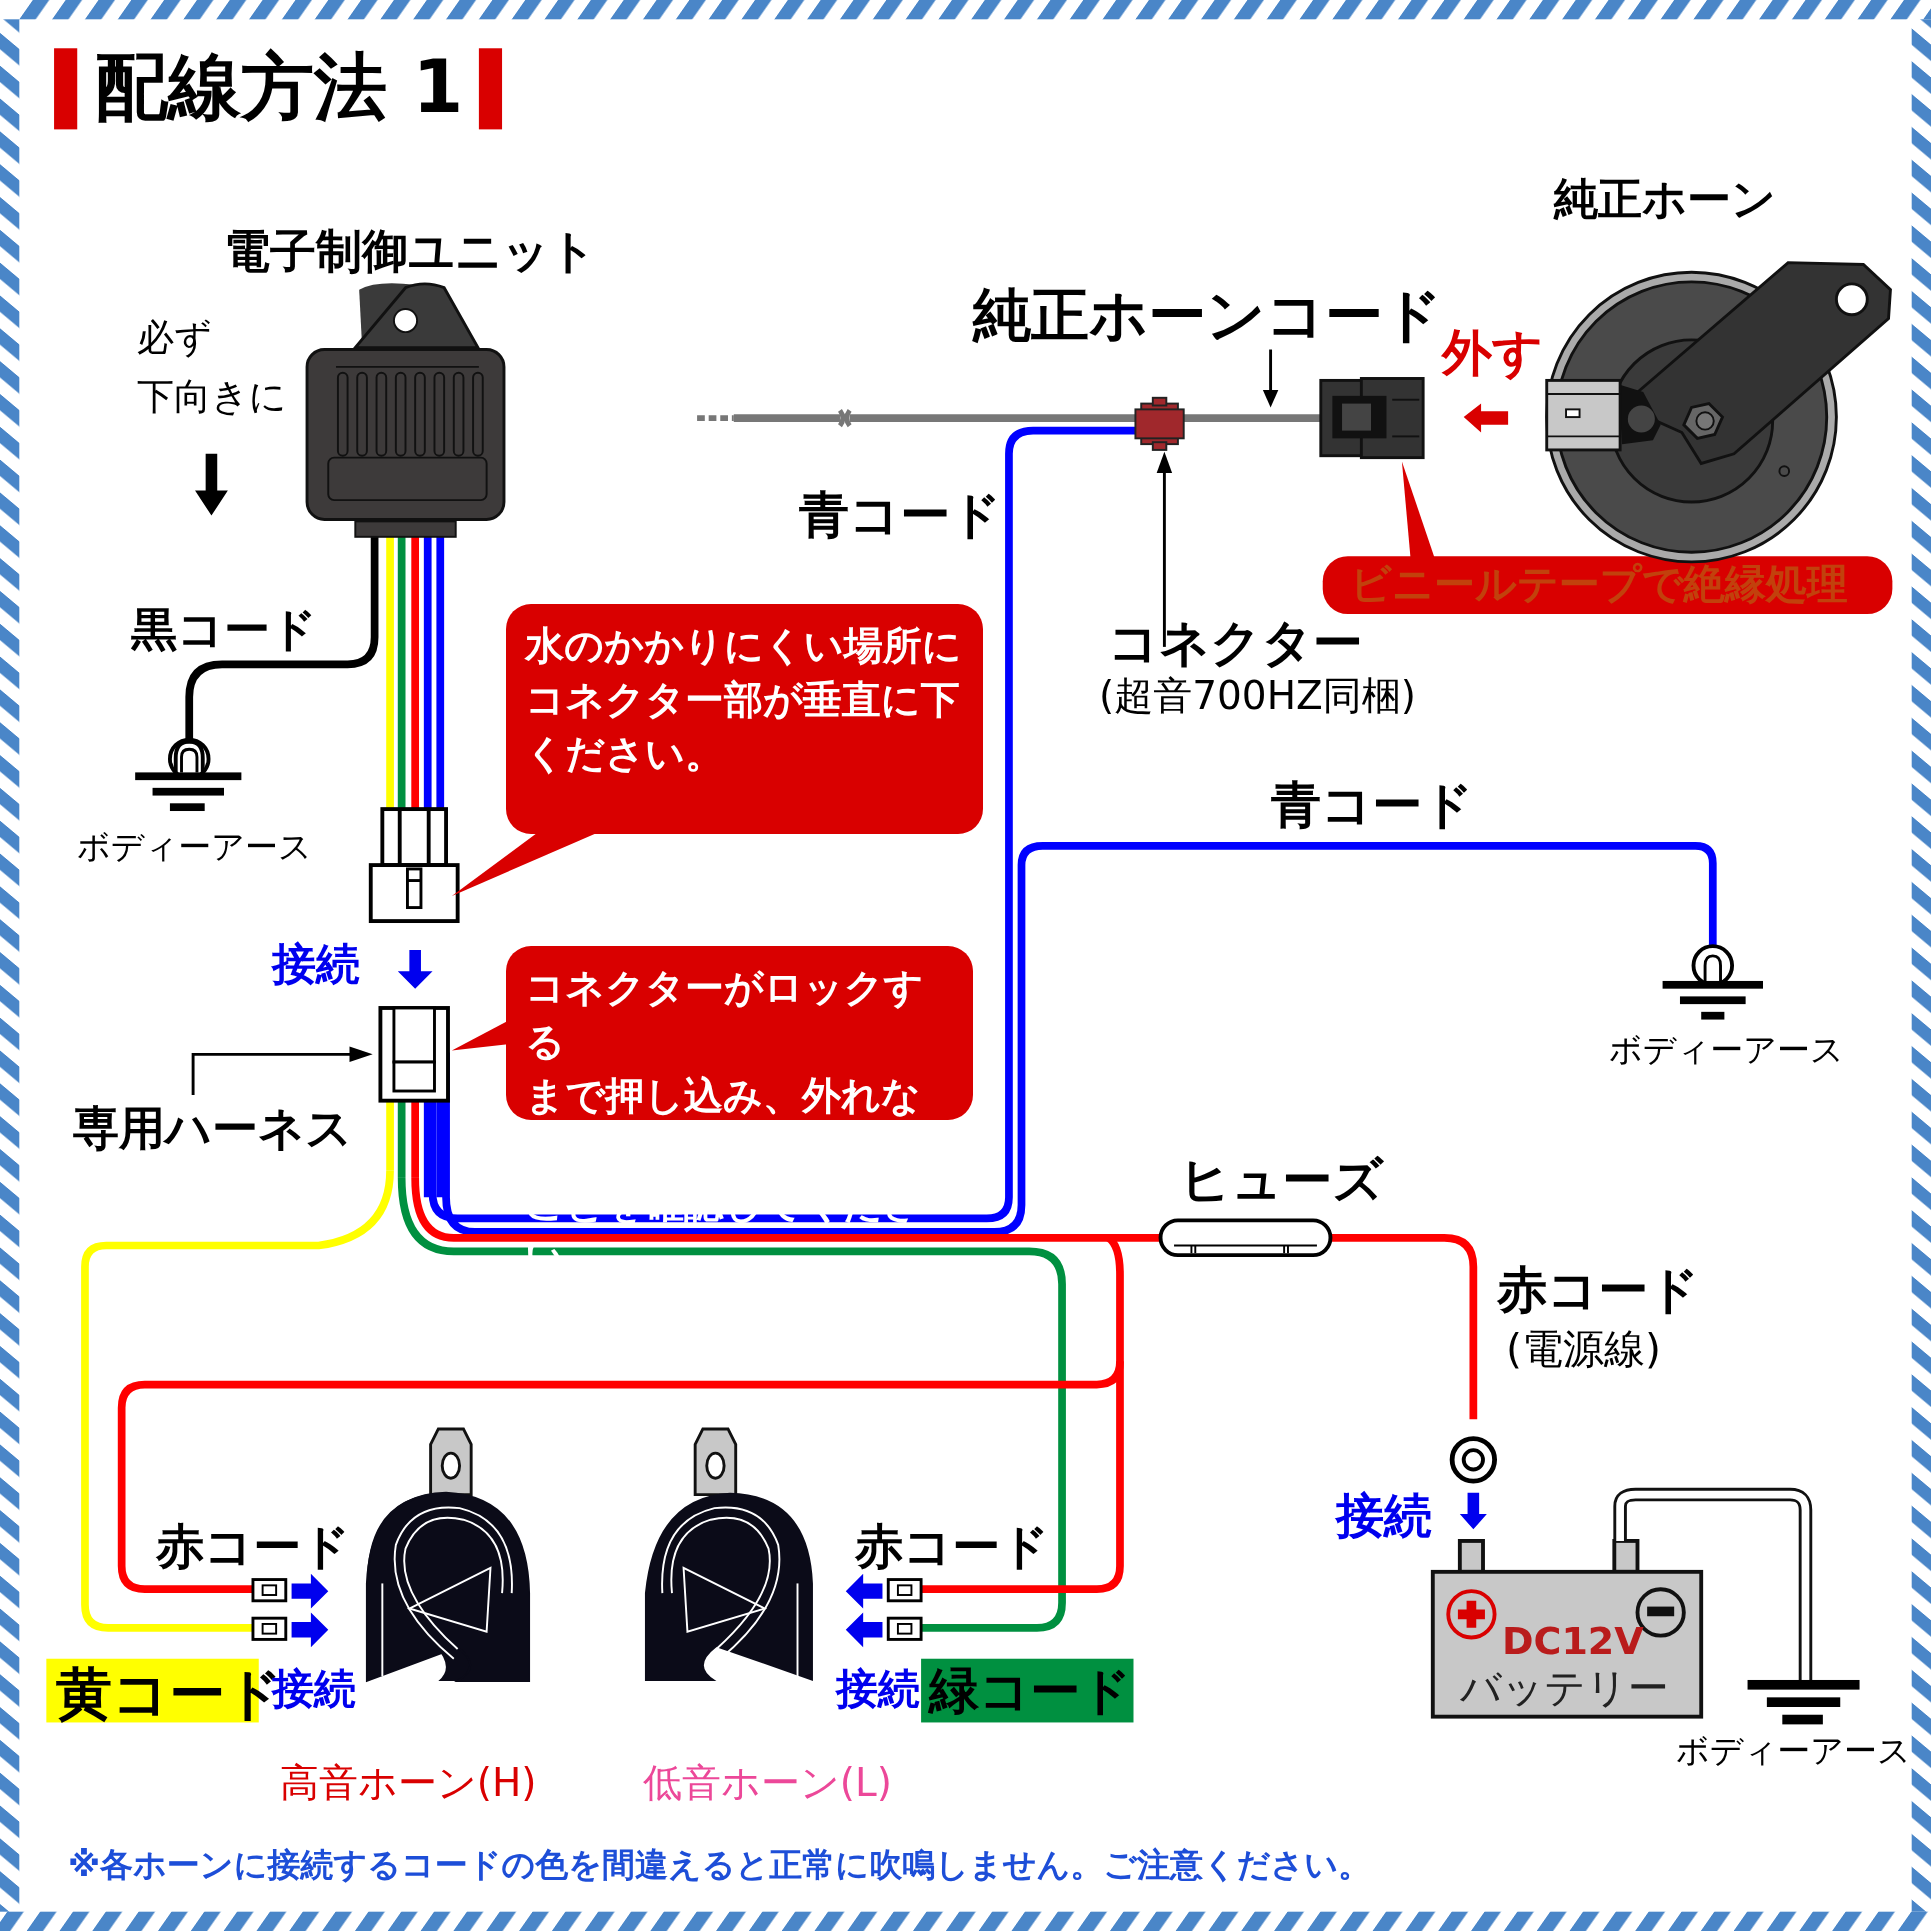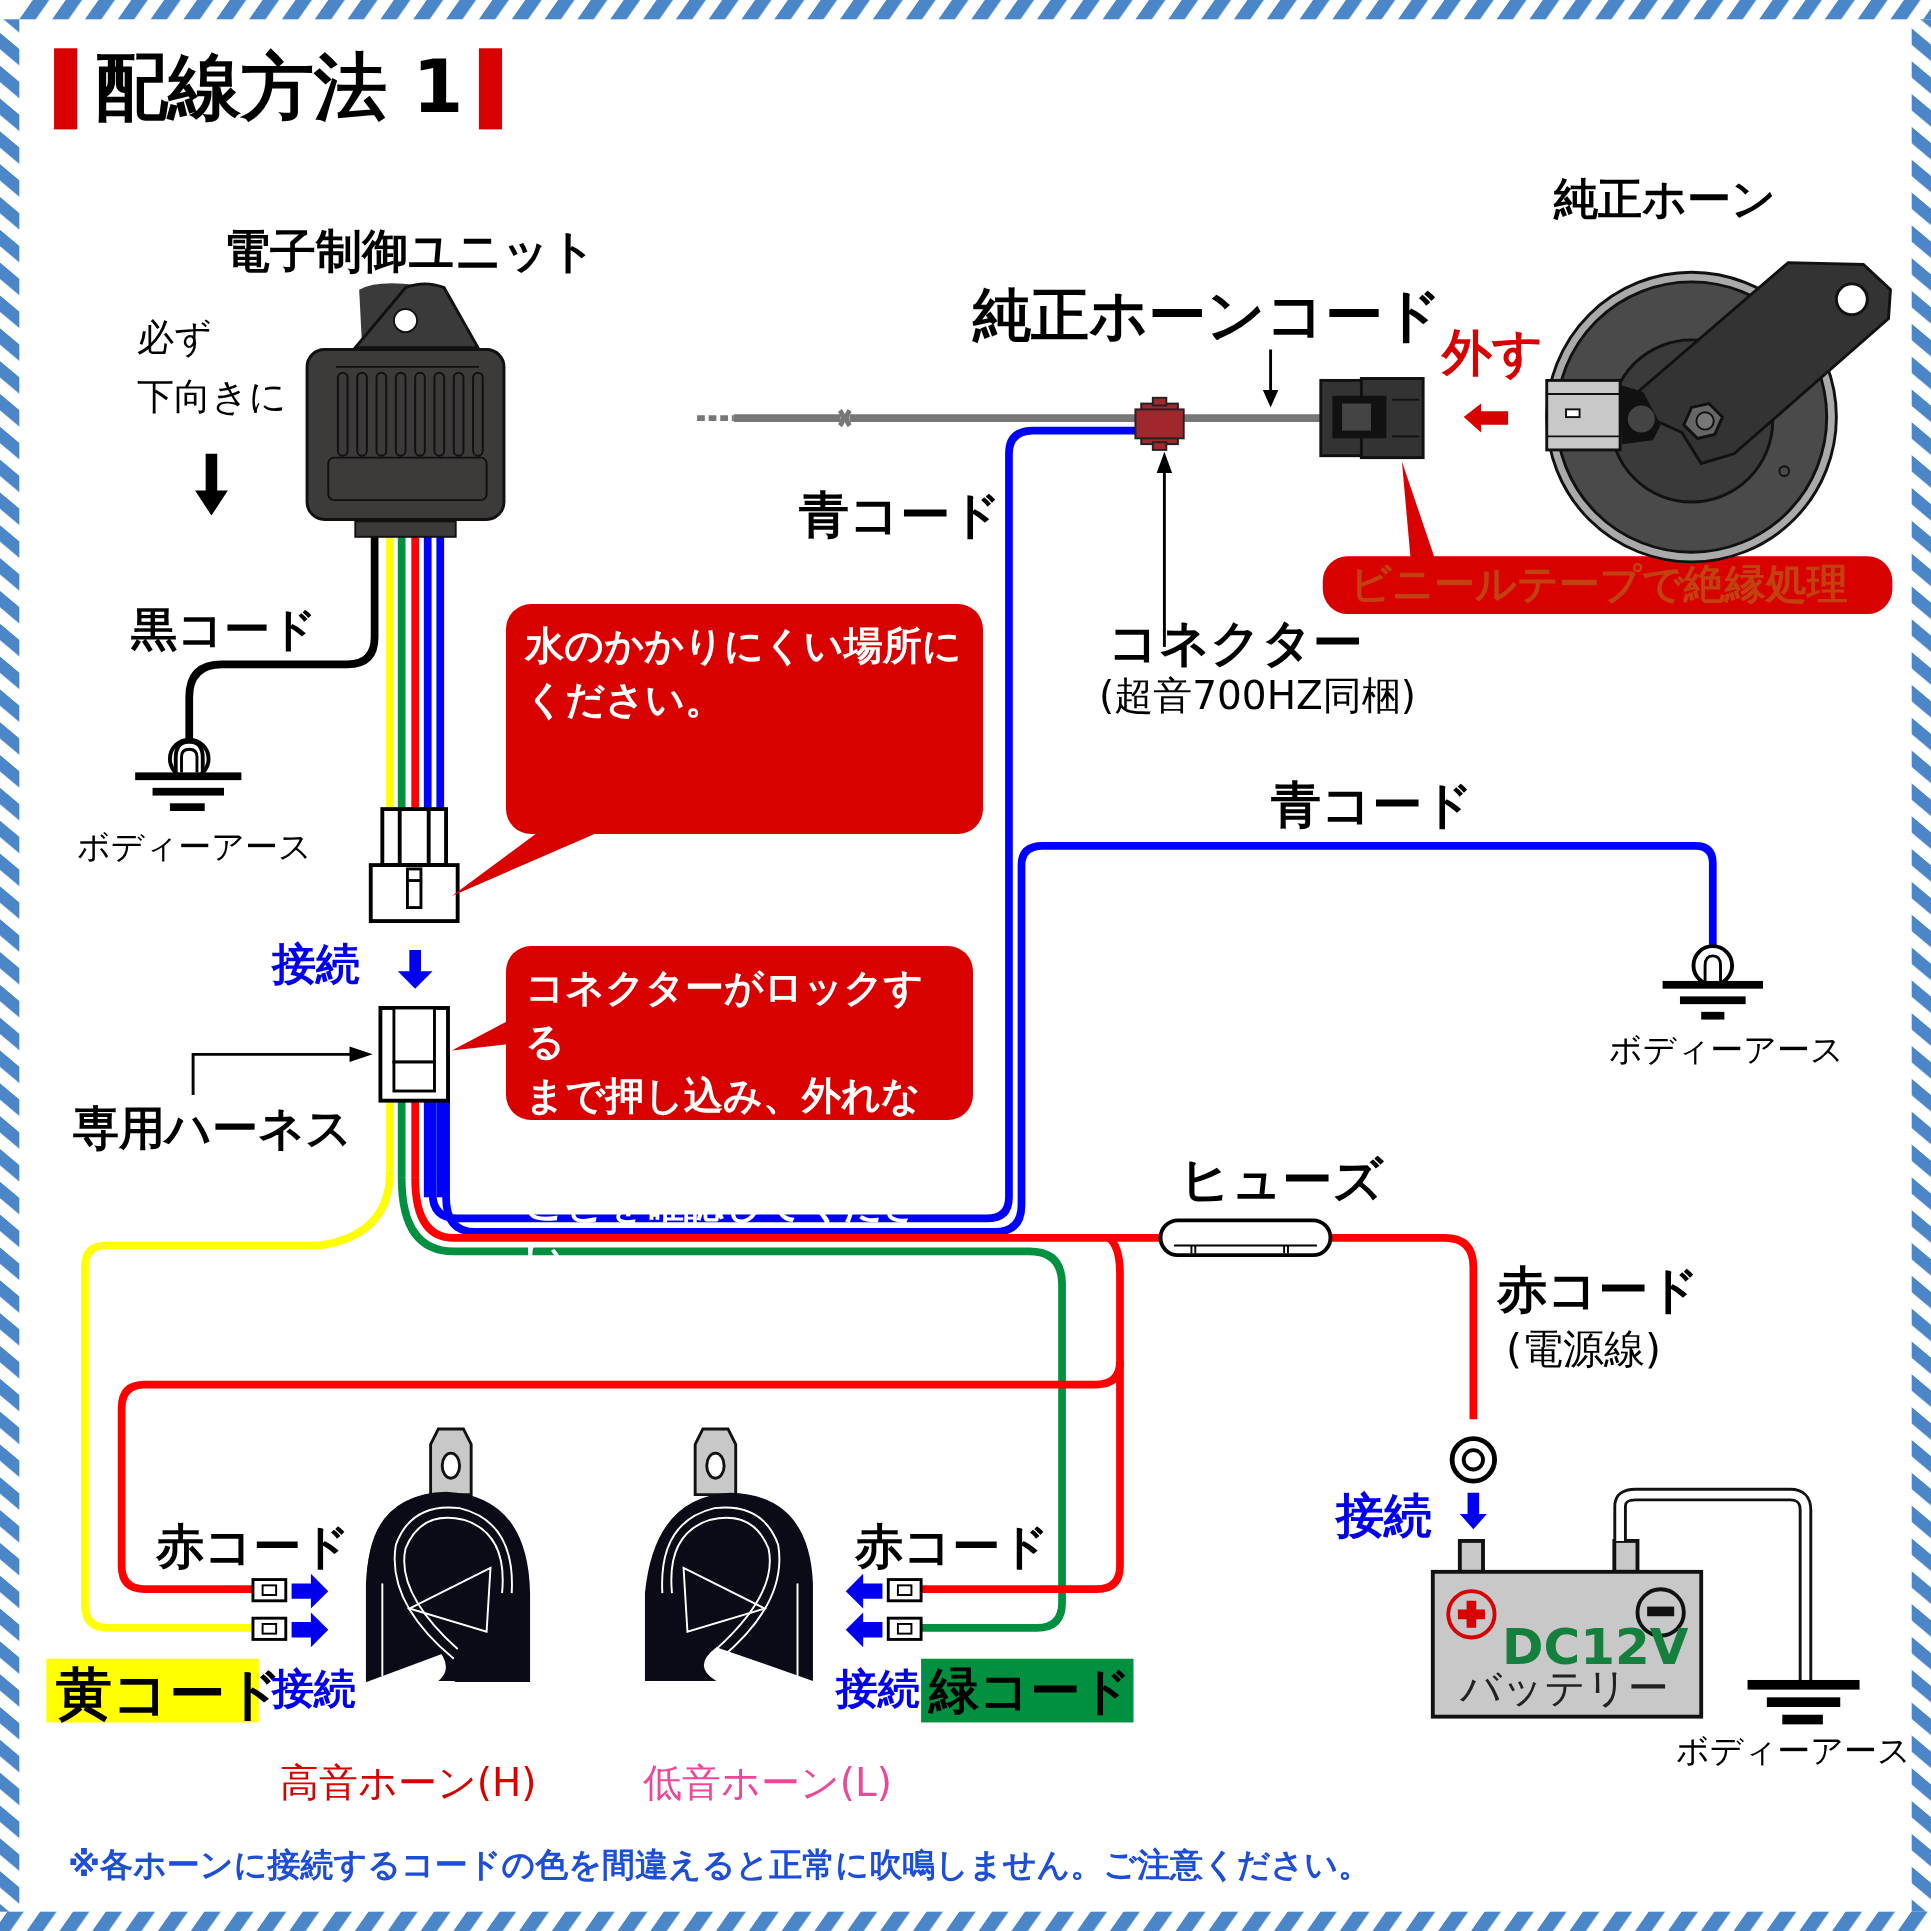--- a/index.html
+++ b/index.html
@@ -264,20 +264,21 @@
 <div class="t bold" style="left:224px;top:228px;font-size:46px;">電子制御ユニット</div>
 <div class="t" style="left:137px;top:319px;font-size:37px;">必ず</div>
 <div class="t" style="left:137px;top:378px;font-size:37px;">下向きに</div>
 <div class="t bold" style="left:131px;top:606px;font-size:46px;">黒コード</div>
 <div class="t" style="left:77px;top:830px;font-size:33px;">ボディーアース</div>
 <div class="t bold" style="left:272px;top:942px;font-size:44px;color:#0000ee;">接続</div>
 <div class="t bold" style="left:73px;top:1105px;font-size:46px;">専用ハーネス</div>
 
 <div class="callout" style="left:506px;top:604px;width:477px;height:230px;">
   <span>水のかかりにくい場所に</span>
+  <span>コネクター部が垂直に下</span>
   <span>ください。</span>
 </div>
 <div class="callout" style="left:506px;top:946px;width:467px;height:174px;">
   <span>コネクターがロックする</span>
   <span>まで押し込み、外れない</span>
   <span>ことを確認してください。</span>
 </div>
 
 <div class="t bold" style="left:1554px;top:177px;font-size:44px;">純正ホーン</div>
 <div class="t bold" style="left:973px;top:286px;font-size:58px;">純正ホーンコード</div>
@@ -285,21 +286,21 @@
 <div class="t bold" style="left:799px;top:490px;font-size:50px;">青コード</div>
 <div class="t bold" style="left:1350px;top:564px;font-size:41px;color:#c2410c;">ビニールテープで絶縁処理</div>
 <div class="t bold" style="left:1108px;top:618px;font-size:50px;">コネクター</div>
 <div class="t" style="left:1099px;top:676px;font-size:39px;">(超音700HZ同梱)</div>
 <div class="t bold" style="left:1271px;top:780px;font-size:50px;">青コード</div>
 <div class="t" style="left:1609px;top:1033px;font-size:33px;">ボディーアース</div>
 <div class="t bold" style="left:1180px;top:1155px;font-size:50px;">ヒューズ</div>
 <div class="t bold" style="left:1497px;top:1265px;font-size:50px;">赤コード</div>
 <div class="t" style="left:1506px;top:1329px;font-size:41px;">(電源線)</div>
 <div class="t bold" style="left:1336px;top:1491px;font-size:48px;color:#0000ee;">接続</div>
-<div class="t bold" style="left:1502px;top:1622px;font-size:50px;color:#15803d;">DC12V</div>
+<div class="t bold" style="left:1502px;top:1622px;font-size:38px;color:#b91c1c;">DC12V</div>
 <div class="t" style="left:1460px;top:1668px;font-size:41px;color:#222;">バッテリー</div>
 <div class="t" style="left:1676px;top:1734px;font-size:33px;">ボディーアース</div>
 
 <div class="t bold" style="left:156px;top:1522px;font-size:48px;">赤コード</div>
 <div class="t bold" style="left:855px;top:1522px;font-size:48px;">赤コード</div>
 <div class="t bold" style="left:56px;top:1666px;font-size:56px;">黄コード</div>
 <div class="t bold" style="left:929px;top:1666px;font-size:50px;">緑コード</div>
 <div class="t bold" style="left:272px;top:1668px;font-size:42px;color:#0000ee;">接続</div>
 <div class="t bold" style="left:836px;top:1668px;font-size:42px;color:#0000ee;">接続</div>
 <div class="t" style="left:280px;top:1763px;font-size:39px;color:#d90000;">高音ホーン(H)</div>

